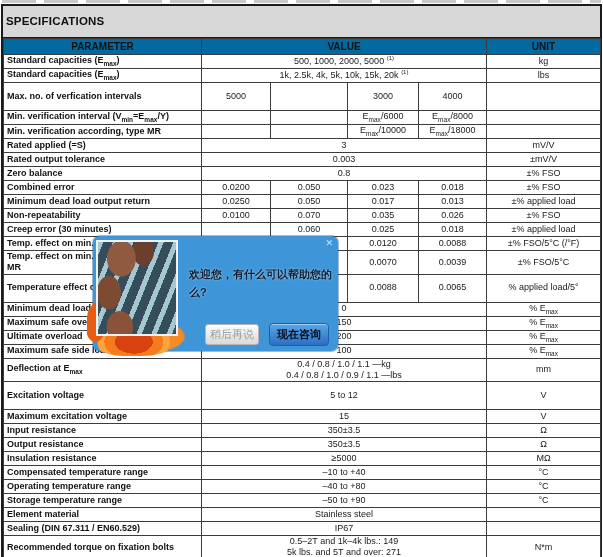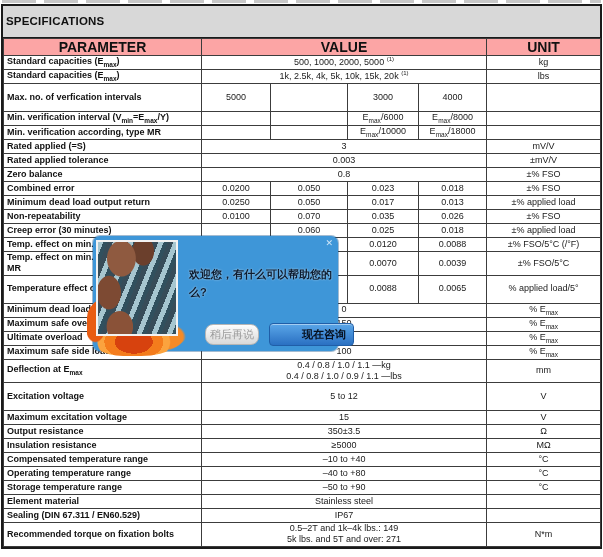--- a/index.html
+++ b/index.html
@@ -7,21 +7,21 @@
     width:603px;height:557px;position:relative;overflow:hidden;
     background:#fff;font-family:"Liberation Sans",sans-serif;color:#111;
   }
   .top-strip{height:3px;margin:0 2px 1px 2px;
     background:repeating-linear-gradient(90deg,#c8c8c8 0 34px,#ffffff 34px 42px);}
   .spec-panel{margin:0 1px;border:2px solid #1a1a1a;}
   .spec-title{background:#d8d8d8;border-bottom:1px solid #1a1a1a;
     font-weight:bold;font-size:11.5px;height:13px;line-height:13px;padding:9px 3px;letter-spacing:.2px;}
   table{border-collapse:collapse;table-layout:fixed;width:100%;font-size:9px;}
   th,td{border:1px solid #3c3c3c;padding:0 2px;overflow:hidden;}
-  thead th{background:#fca5a5;font-weight:bold;font-size:14px;height:15px;text-align:center;}
+  thead th{background:#0369a1;font-weight:bold;font-size:10px;height:15px;text-align:center;}
   td.param{font-weight:bold;text-align:left;padding-left:3px;line-height:1.25;}
   td.val,td.unit{text-align:center;color:#1a1a1a;font-weight:normal;line-height:1.25;}
   tbody tr{height:14px;}
   tbody tr:nth-child(3){height:28px;}
   tbody tr:nth-child(14){height:22px;}
   tbody tr:nth-child(15){height:28px;}
   tbody tr:nth-child(21){height:28px;}
   tbody tr:nth-child(32){height:26px;}
   sup{font-size:6px;}
   sub{font-size:6.5px;}
@@ -46,21 +46,21 @@
       radial-gradient(ellipse 18px 24px at 58% 10%, #6b3f2c 0 58%, rgba(0,0,0,0) 62%),
       radial-gradient(ellipse 22px 26px at 28% 92%, #8a5238 0 58%, rgba(0,0,0,0) 62%),
       repeating-linear-gradient(112deg, #a6c6d0 0 5px, #31505e 5px 9px, rgba(88,116,130,.5) 9px 14px),
       linear-gradient(#16242f,#16242f);
   }
   .popup-text{position:absolute;left:96px;top:30px;width:148px;z-index:4;
     font-size:11px;font-weight:bold;color:#0d1c30;line-height:1.6;
     text-shadow:0 0 2px rgba(255,255,255,.65);}
   .btn{position:absolute;z-index:4;font-size:11px;text-align:center;cursor:pointer;}
   .btn-later{left:112px;top:88px;width:52px;height:19px;line-height:19px;
-    background:linear-gradient(#fdfdfd,#d9d9d9);border:1px solid #b5b5b5;border-radius:8px;color:#9a9a9a;}
+    background:linear-gradient(#fdfdfd,#d9d9d9);border:1px solid #b5b5b5;border-radius:3px;color:#9a9a9a;}
   .btn-consult{left:176px;top:87px;width:58px;height:21px;line-height:21px;
     background:linear-gradient(#5aa6e8,#2a70c2);border:1px solid #1f5ea8;border-radius:4px;
     color:#06101f;font-weight:bold;box-shadow:inset 0 1px 0 rgba(255,255,255,.45);}
 </style>
 </head>
 <body>
 
 <div class="top-strip"></div>
 
 <div class="spec-panel">
@@ -115,21 +115,21 @@
           <td class="val">E<sub>max</sub>/10000</td>
           <td class="val">E<sub>max</sub>/18000</td>
           <td class="unit"></td>
         </tr>
         <tr>
           <td class="param">Rated applied (=S)</td>
           <td class="val" colspan="4">3</td>
           <td class="unit">mV/V</td>
         </tr>
         <tr>
-          <td class="param">Rated applied tolerance</td>
+          <td class="param">Rated output tolerance</td>
           <td class="val" colspan="4">0.003</td>
           <td class="unit">±mV/V</td>
         </tr>
         <tr>
           <td class="param">Zero balance</td>
           <td class="val" colspan="4">0.8</td>
           <td class="unit">±% FSO</td>
         </tr>
         <tr>
           <td class="param">Combined error</td>
@@ -216,20 +216,25 @@
           <td class="param">Excitation voltage</td>
           <td class="val" colspan="4">5 to 12</td>
           <td class="unit">V</td>
         </tr>
         <tr>
           <td class="param">Maximum excitation voltage</td>
           <td class="val" colspan="4">15</td>
           <td class="unit">V</td>
         </tr>
         <tr>
+          <td class="param">Input resistance</td>
+          <td class="val" colspan="4">350±3.5</td>
+          <td class="unit">Ω</td>
+        </tr>
+        <tr>
           <td class="param">Output resistance</td>
           <td class="val" colspan="4">350±3.5</td>
           <td class="unit">Ω</td>
         </tr>
         <tr>
           <td class="param">Insulation resistance</td>
           <td class="val" colspan="4">≥5000</td>
           <td class="unit">MΩ</td>
         </tr>
         <tr>
@@ -265,14 +270,14 @@
       </tbody>
   </table>
 </div>
 
 <div class="popup" style="background: rgb(62, 150, 216);">
   <span class="popup-close">✕</span>
   <div class="flame"></div>
   <div class="popup-photo"></div>
   <div class="popup-text">欢迎您，有什么可以帮助您的么?</div>
   <div class="btn btn-later">稍后再说</div>
-  <div class="btn btn-consult" style="background: linear-gradient(rgb(90, 166, 232), rgb(42, 112, 194)); padding-left: 25px;">现在咨询</div>
+  <div class="btn btn-consult" style="background: linear-gradient(rgb(90, 166, 232), rgb(42, 112, 194));">现在咨询</div>
 </div>
 
 </body></html>

